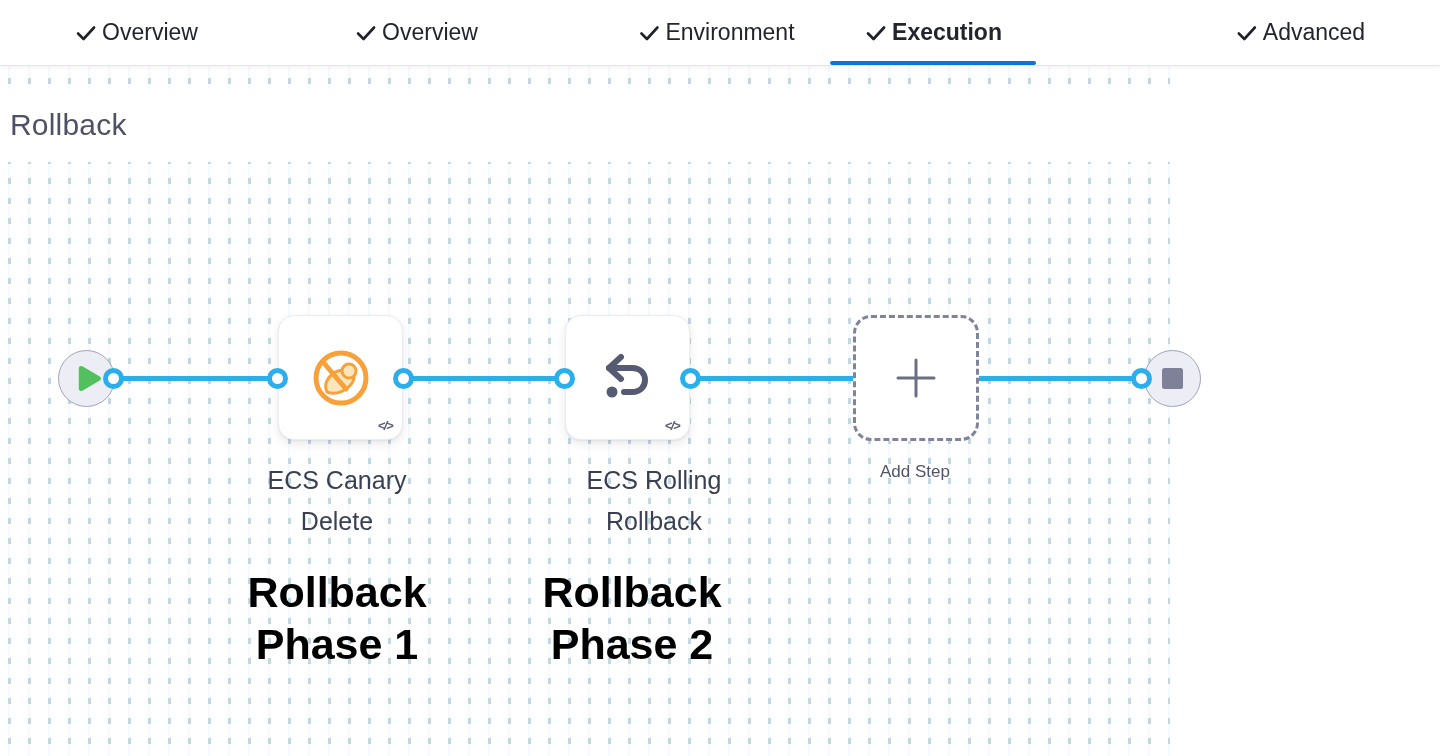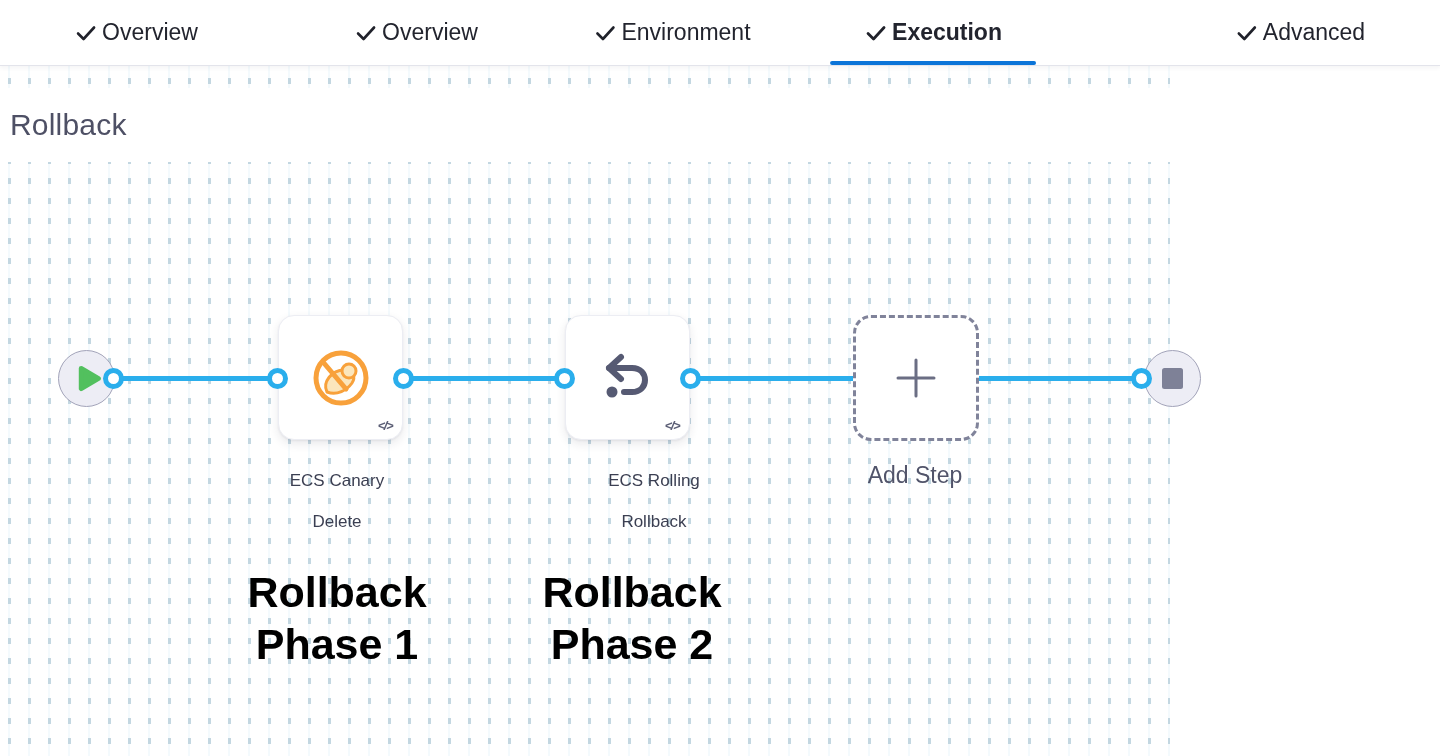--- a/index.html
+++ b/index.html
@@ -91,27 +91,27 @@
     width: 126px; height: 126px;
     background: #ffffff;
     border: 3.5px dashed #80839a; border-radius: 18px;
     display: flex; align-items: center; justify-content: center;
     cursor: pointer;
   }
   .step-label {
     position: absolute; top: 394px;
     width: 200px;
     text-align: center; white-space: pre-line;
-    font-size: 17px; line-height: 41px; color: #3b3f52;
+    font-size: 25px; line-height: 41px; color: #3b3f52;
     cursor: default;
   }
   .add-step-label {
     position: absolute; top: 396px; left: 835px;
     width: 160px; text-align: center;
-    font-size: 23px; color: #51546a;
+    font-size: 17px; color: #51546a;
   }
   .annotation {
     position: absolute; top: 500px;
     width: 280px;
     text-align: center; white-space: pre-line;
     font-size: 43px; line-height: 52px;
     font-weight: 700; color: #000000;
   }
 </style>
 </head>
@@ -123,21 +123,21 @@
         <path d="M4 12.5 L9.5 18 L20 6.5" stroke="#20222b" stroke-width="2.6" stroke-linecap="round" stroke-linejoin="round"></path>
       </svg>
     <span>Overview</span>
   </div>
   <div class="tab" style="left:416px">
     <svg class="check" viewBox="0 0 24 24" fill="none">
         <path d="M4 12.5 L9.5 18 L20 6.5" stroke="#20222b" stroke-width="2.6" stroke-linecap="round" stroke-linejoin="round"></path>
       </svg>
     <span>Overview</span>
   </div>
-  <div class="tab" style="left:672px">
+  <div class="tab" style="left:716px">
     <svg class="check" viewBox="0 0 24 24" fill="none">
         <path d="M4 12.5 L9.5 18 L20 6.5" stroke="#20222b" stroke-width="2.6" stroke-linecap="round" stroke-linejoin="round"></path>
       </svg>
     <span>Environment</span>
   </div>
   <div class="tab active" style="left:933px">
     <svg class="check" viewBox="0 0 24 24" fill="none">
         <path d="M4 12.5 L9.5 18 L20 6.5" stroke="#20222b" stroke-width="2.8" stroke-linecap="round" stroke-linejoin="round"></path>
       </svg>
     <span>Execution</span>

